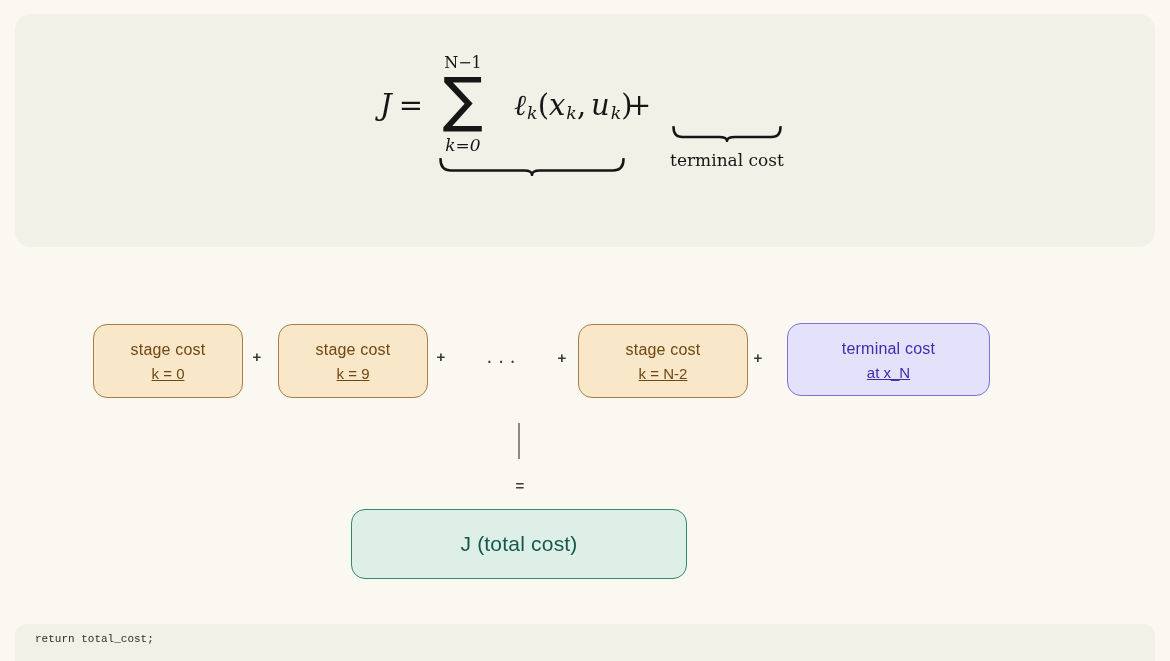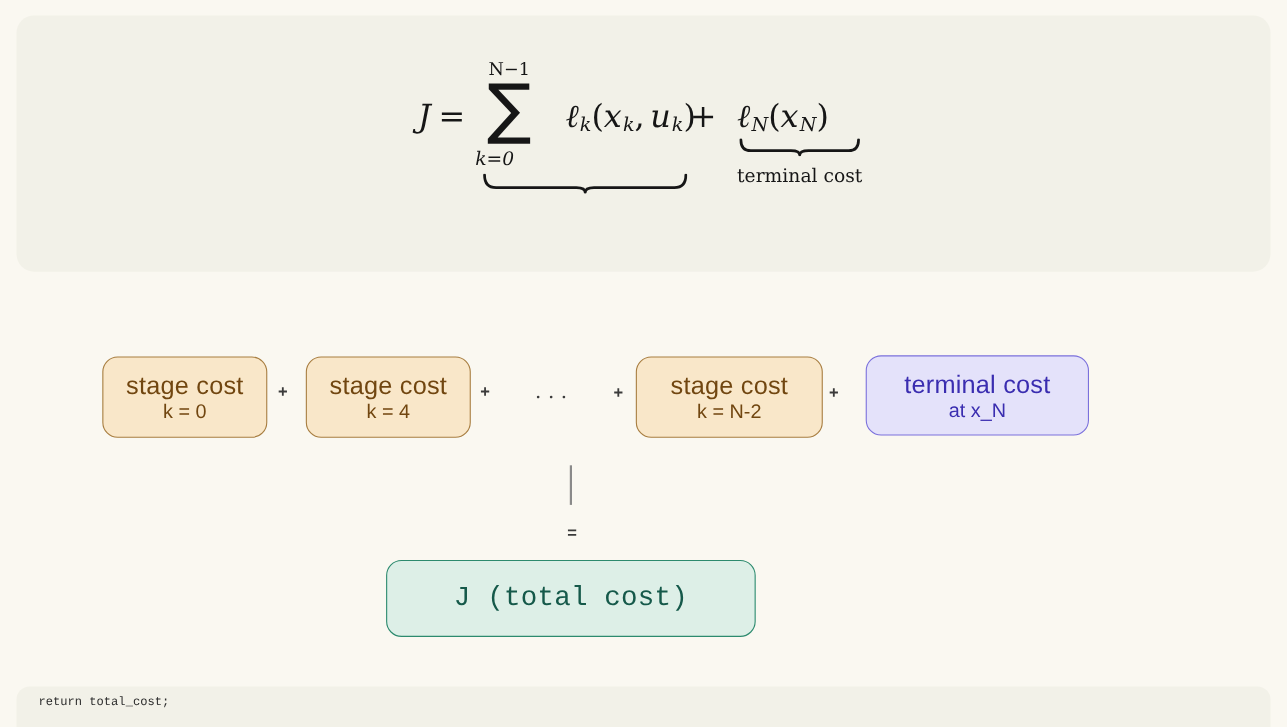--- a/index.html
+++ b/index.html
@@ -28,21 +28,21 @@
   .frow{top:30px; font-size:29px; line-height:46px; white-space:nowrap;}
   .lhs{left:2px;}
   .mvar{font-style:italic;}
   .meq{margin-left:7px;}
   .msub{font-size:0.60em; font-style:italic; vertical-align:-0.22em; margin-left:1px;}
   .mrm{font-style:normal;}
   .mcomma{margin-right:5px;}
   .sum-upper{left:54px; top:1px; width:62px; text-align:center; font-size:16px; line-height:19px;}
   .sum-sigma{left:54px; top:16px; width:62px; text-align:center; font-size:60px; line-height:62px;
              font-family:"DejaVu Sans","Liberation Sans",sans-serif; font-style:normal;}
-  .sum-lower{left:54px; top:84px; width:62px; text-align:left; font-size:17px; font-style:italic; line-height:19px;}
+  .sum-lower{left:54px; top:84px; width:62px; text-align:center; font-size:17px; font-style:italic; line-height:19px;}
   .stage-term{left:124px;margin-left:12px;}
   .formula-plus{left:249px;}
   .terminal-term{left:292px;}
   .brace{fill:none; stroke:var(--ink,#161616); stroke-width:2.5; stroke-linecap:round; stroke-linejoin:round;}
   .brace-stage{left:61px; top:106px;}
   .brace-terminal{left:294px; top:74px;}
   .brace-label{font-size:17px; line-height:20px; text-align:center; font-style:normal; color:var(--ink,#161616);}
   .stage-brace-label{left:61px; top:128px; width:186px;}
   .terminal-brace-label{left:252px; top:98px; width:194px;}
 
@@ -53,23 +53,23 @@
     gap:2px; border-radius:14px; border:1.5px solid; height:74px;
   }
   .stage-box{background:var(--stage-fill,#f9e7c9); border-color:var(--stage-border,#a87e41); color:var(--stage-text,#714610);}
   .terminal-box{background:var(--terminal-fill,#e4e2fa); border-color:var(--terminal-border,#7b71dc); color:var(--terminal-text,#3a2db0);}
   .total-box{background:var(--total-fill,#ddefe7); border-color:var(--total-border,#2c8a6e); color:var(--total-text,#15594a);
              left:351px; top:509px; width:336px; height:70px;}
   .b0{left:93px;  top:324px; width:150px;}
   .b1{left:278px; top:324px; width:150px;}
   .b2{left:578px; top:324px; width:170px;}
   .b3{left:787px; top:323px; width:203px; height:73px;}
-  .box-title{font-size:23px; font-weight:500; letter-spacing:.2px; line-height:24px;}
-  .box-sub{font-size:18px; font-weight:500; line-height:20px;}
-  .total-box .box-title{font-size:25px;font-family:Liberation Mono, monospace;}
+  .box-title{font-size:16px; font-weight:500; letter-spacing:.2px; line-height:24px;}
+  .box-sub{font-size:15px; font-weight:500; line-height:20px;text-decoration:underline;}
+  .total-box .box-title{font-size:21px;}
 
   .plus-sign{
     position:absolute; transform:translate(-50%,-50%);
     font-size:15px; font-weight:600; color:var(--muted-ink,#3b3b3b);
   }
   .p0{left:257px; top:356px;}
   .p1{left:441px; top:356px;}
   .p2{left:562px; top:357px;}
   .p3{left:758px; top:357px;}
   .ellipsis{
@@ -104,21 +104,20 @@
       <span class="frow lhs"><span class="mvar">J</span><span class="meq">=</span></span>
 
       <span class="sum-upper">N−1</span>
       <span class="sum-sigma">∑</span>
       <span class="sum-lower">k=0</span>
 
       <span class="frow stage-term"><span class="mvar">ℓ</span><sub class="msub">k</sub><span class="mrm">(</span><span class="mvar">x</span><sub class="msub">k</sub><span class="mrm mcomma">,</span><span class="mvar">u</span><sub class="msub">k</sub><span class="mrm">)</span></span>
 
       <span class="frow formula-plus">+</span>
 
-      <span class="frow terminal-term"><span class="mvar">ℓ</span><sub class="msub">N</sub><span class="mrm">(</span><span class="mvar">x</span><sub class="msub">N</sub><span class="mrm">)</span></span>
 
       <svg class="brace brace-stage" width="186" height="18" viewBox="0 0 186 18">
         <path d="M 1.5 1 Q 1.5 12.5 12 12.5 L 85 12.5 Q 93 12.5 93 17 Q 93 12.5 101 12.5 L 174 12.5 Q 184.5 12.5 184.5 1"></path>
       </svg>
 
       <svg class="brace brace-terminal" width="110" height="16" viewBox="0 0 110 16">
         <path d="M 1.5 1 Q 1.5 11 10.5 11 L 47 11 Q 55 11 55 15 Q 55 11 63 11 L 99.5 11 Q 108.5 11 108.5 1"></path>
       </svg>
       <span class="brace-label terminal-brace-label">terminal cost</span>
     </div>
@@ -126,21 +125,21 @@
 
   <div>
     <div class="box stage-box b0">
       <div class="box-title">stage cost</div>
       <div class="box-sub">k = 0</div>
     </div>
     <span class="plus-sign p0">+</span>
 
     <div class="box stage-box b1">
       <div class="box-title">stage cost</div>
-      <div class="box-sub">k = 4</div>
+      <div class="box-sub">k = 9</div>
     </div>
     <span class="plus-sign p1">+</span>
 
     <span class="ellipsis">...</span>
     <span class="plus-sign p2">+</span>
 
     <div class="box stage-box b2">
       <div class="box-title">stage cost</div>
       <div class="box-sub">k = N-2</div>
     </div>

